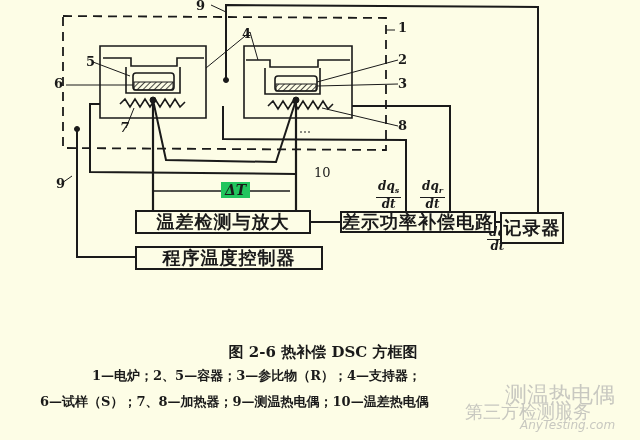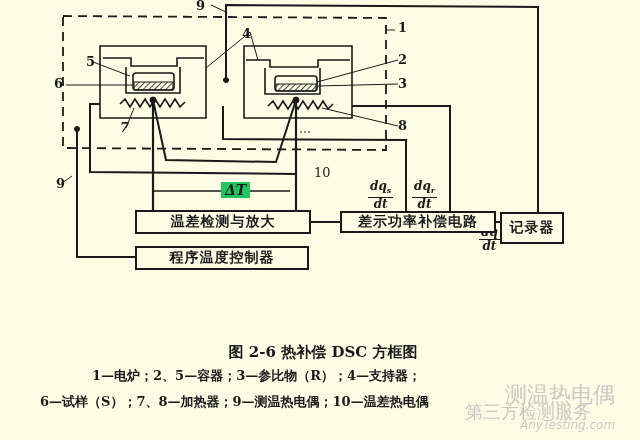--- a/index.html
+++ b/index.html
@@ -1,20 +1,20 @@
 <!DOCTYPE html>
 <html><head>
 <meta charset="utf-8">
 <style>
   html,body{margin:0;padding:0;background:#fdfde6;}
   body{width:640px;height:440px;position:relative;overflow:hidden;font-family:"DejaVu Serif",serif;color:#1a1a1a;}
   svg{position:absolute;left:0;top:0;}
-  .box{position:absolute;border:2px solid #1a1a1a;background:#fdfde6;display:flex;align-items:center;justify-content:center;font-size:14px;font-weight:bold;letter-spacing:1px;box-sizing:border-box;}
+  .box{position:absolute;border:2px solid #1a1a1a;background:#fdfde6;display:flex;align-items:center;justify-content:center;font-size:18px;font-weight:bold;letter-spacing:1px;box-sizing:border-box;}
   .lbl{position:absolute;font-size:13px;font-weight:bold;font-family:"DejaVu Serif",serif;}
-  .frac{position:absolute;display:flex;flex-direction:column;align-items:center;font-size:12px;font-weight:bold;font-style:italic;line-height:13px;}
+  .frac{position:absolute;display:flex;flex-direction:column;align-items:center;font-size:12px;font-weight:bold;font-style:italic;line-height:13px;margin-left:8px;}
   .frac .num{border-bottom:1.5px solid #1a1a1a;padding:0 2px;}
   .caption{position:absolute;left:3px;width:640px;text-align:center;font-size:15px;font-weight:bold;top:343px;}
   .legend{position:absolute;font-size:13px;font-weight:bold;white-space:nowrap;}
   .wm{position:absolute;color:#c8c8c0;font-family:"DejaVu Sans",sans-serif;}
 </style>
 </head>
 <body>
 
 <svg width="640" height="440">
   <g stroke="#1a1a1a" fill="none">
@@ -102,21 +102,21 @@
 <div class="frac" style="left:412px;top:180px;">
   <span class="num"><span>dq</span><sub style="font-size:8px;">r</sub></span>
   <span>dt</span>
 </div>
 <div class="frac" style="left:479px;top:226px;">
   <span class="num">dq</span>
   <span>dt</span>
 </div>
 
 <div class="box" style="left:135px;top:210px;width:176px;height:24px;">温差检测与放大</div>
-<div class="box" style="left:135px;top:246px;width:174px;height:24px;">程序温度控制器</div>
+<div class="box" style="left:135px;top:246px;width:188px;height:24px;">程序温度控制器</div>
 <div class="box" style="left:340px;top:211px;width:156px;height:22px;">差示功率补偿电路</div>
 <div class="box" style="left:500px;top:212px;width:64px;height:32px;">记录器</div>
 
 <div class="caption">图 2-6  热补偿 DSC 方框图</div>
 <div class="legend" style="left:92px;top:367px;">1—电炉；2、5—容器；3—参比物（R）；4—支持器；</div>
 <div class="legend" style="left:40px;top:393px;">6—试样（S）；7、8—加热器；9—测温热电偶；10—温差热电偶</div>
 
 <div class="wm" style="left:505px;top:380px;font-size:22px;">测温热电偶</div>
 <div class="wm" style="left:465px;top:400px;font-size:18px;">第三方检测服务</div>
 <div class="wm" style="left:520px;top:418px;font-size:12px;font-style:italic;">AnyTesting.com</div>

